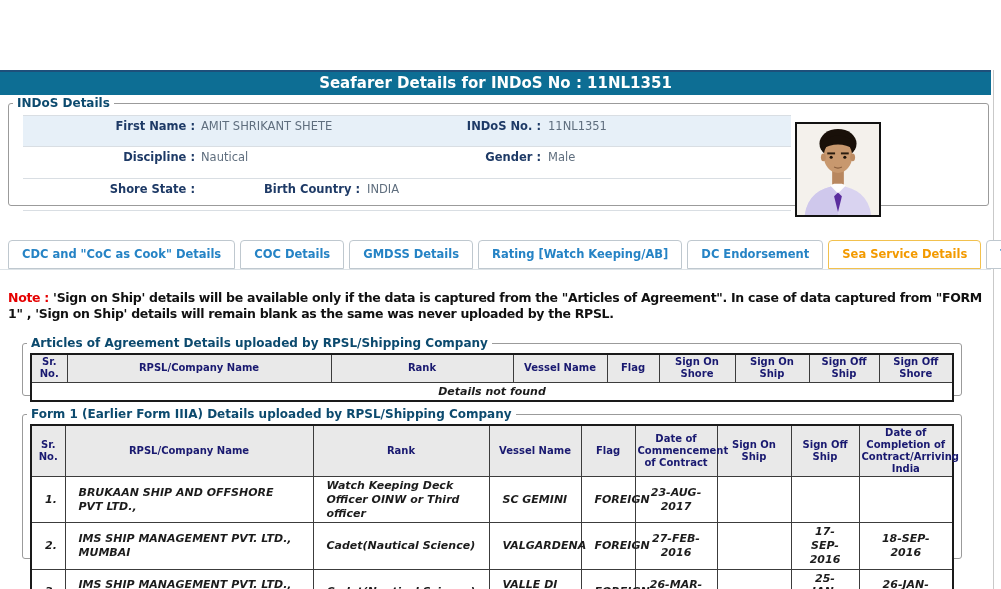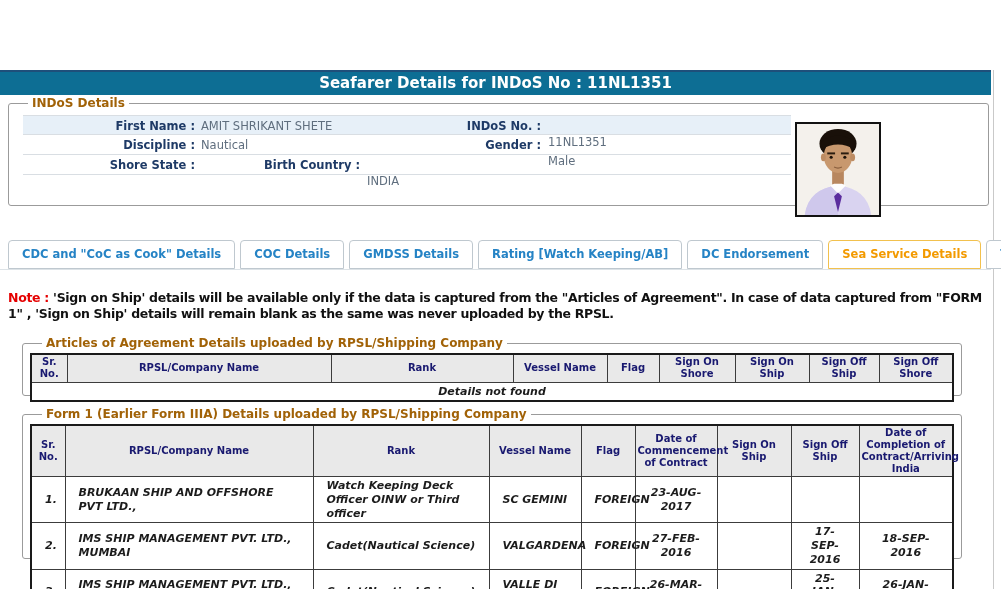--- a/index.html
+++ b/index.html
@@ -10,31 +10,31 @@
   
   .header-bar {
     position:absolute; left:0; top:70px; width:991px; height:25px;
     background:#0d6e94; border-top:2px solid #1e4f7a;
     color:#fff; font-weight:bold; font-size:15px; text-align:center; line-height:23px;
   }
   .right-edge { position:absolute; left:993px; top:70px; width:1px; height:519px; background:#c9c9c9; }
 
   
   fieldset { position:absolute; border:1px solid #9b9b9b; border-radius:3px; background:#fff; }
-  legend { font-size:12px; font-weight:bold; color:#a16207; padding:0 4px; margin-left:19px; }
+  legend { font-size:12px; font-weight:bold; color:#0c4a6e; padding:0 4px; margin-left:4px; }
 
   .fs-indos { left:8px; top:96px; width:981px; height:110px; }
   .indos-rows { margin:5px 0 0 14px; width:768px; }
-  .indos-row { display:flex; height:20px; line-height:20px; font-size:11.5px; border-bottom:1px solid #d9dee3; }
+  .indos-row { display:flex; height:32px; line-height:20px; font-size:11.5px; border-bottom:1px solid #d9dee3; }
   .indos-row:first-child { border-top:1px solid #d9dee3; }
   .indos-row.alt { background:#e7f0f8; }
   .il { font-weight:bold; color:#1e3a66; text-align:right; white-space:nowrap; }
   .iv { color:#5f6e7e; white-space:nowrap; }
   .l1 { width:172px; } .v1 { width:175px; margin-left:6px; }
-  .l2 { width:165px; } .v2 { flex:1; margin-left:7px;margin-top:16px; }
+  .l2 { width:165px; } .v2 { flex:1; margin-left:7px; }
   .photo { position:absolute; left:786px; top:12px; width:86px; height:95px; border:2px solid #121212; background:#f4f1ec; }
   .photo svg { display:block; width:100%; height:100%; }
 
   
   .tabs { position:absolute; left:8px; top:240px; display:flex; gap:5px; }
   .tab {
     height:29px; padding:0 13px; background:#fff;
     border:1px solid #bfc8cf; border-radius:4px 4px 0 0;
     font-size:11.5px; font-weight:bold; color:#2583c5;
     line-height:27px; white-space:nowrap; cursor:pointer;

